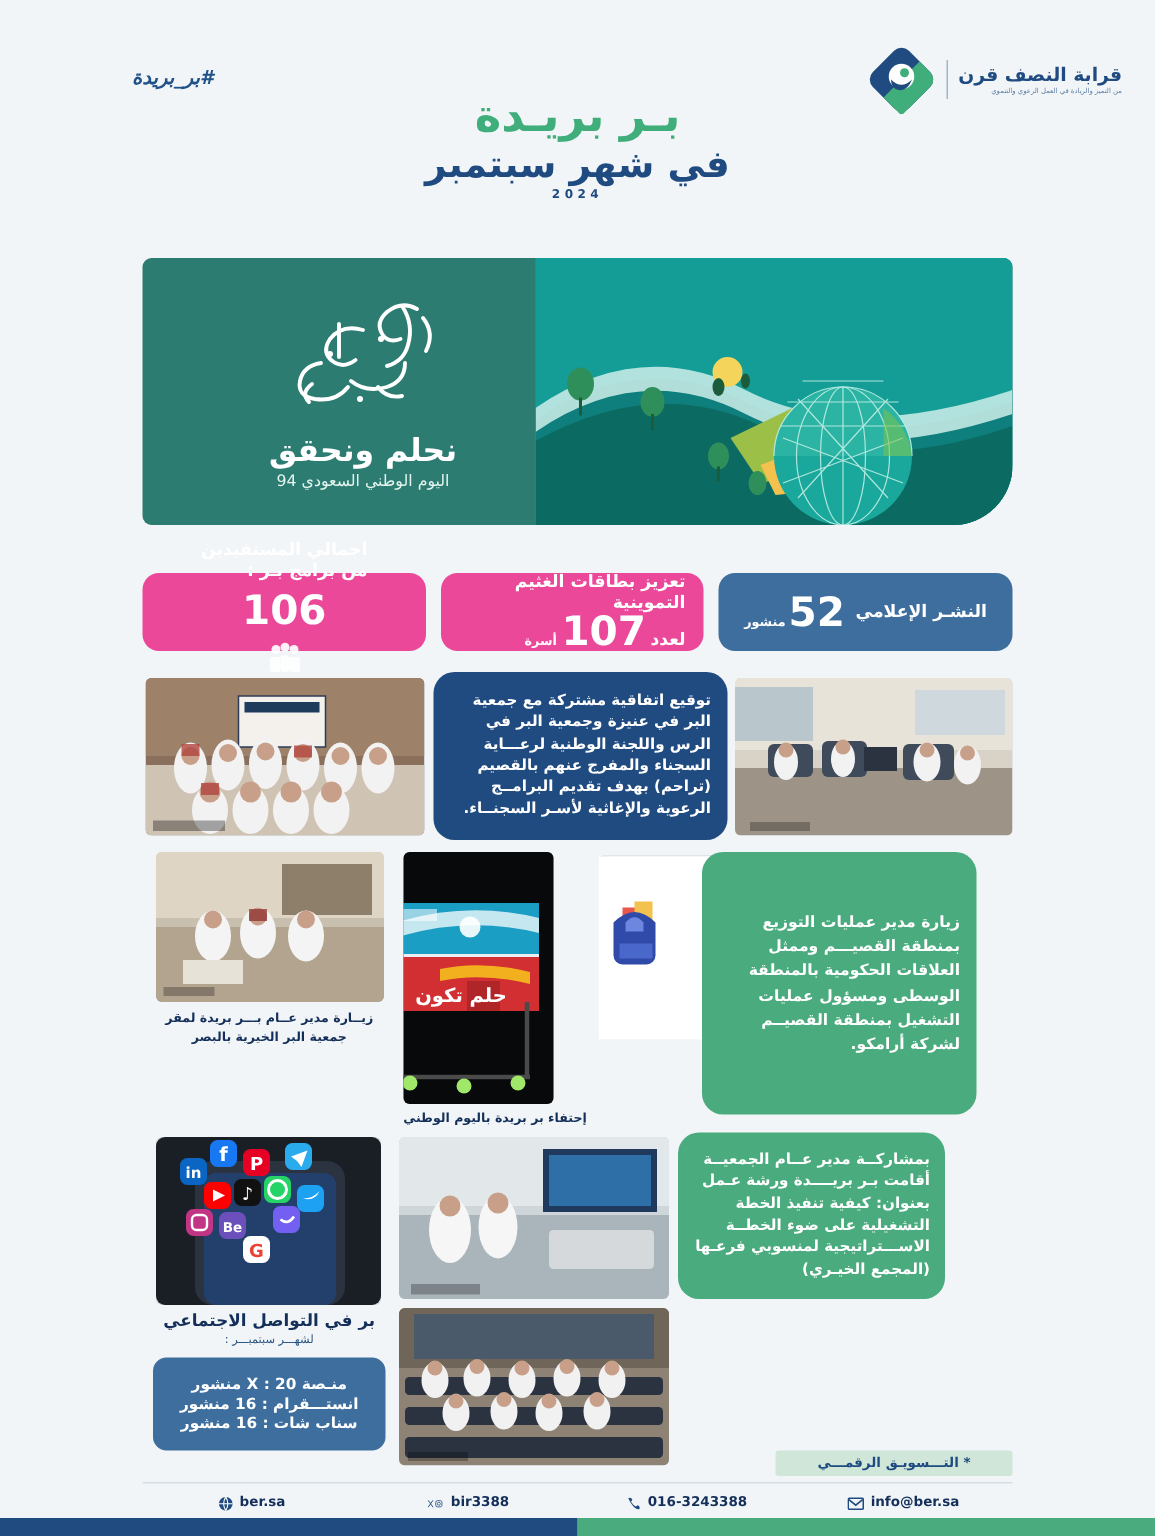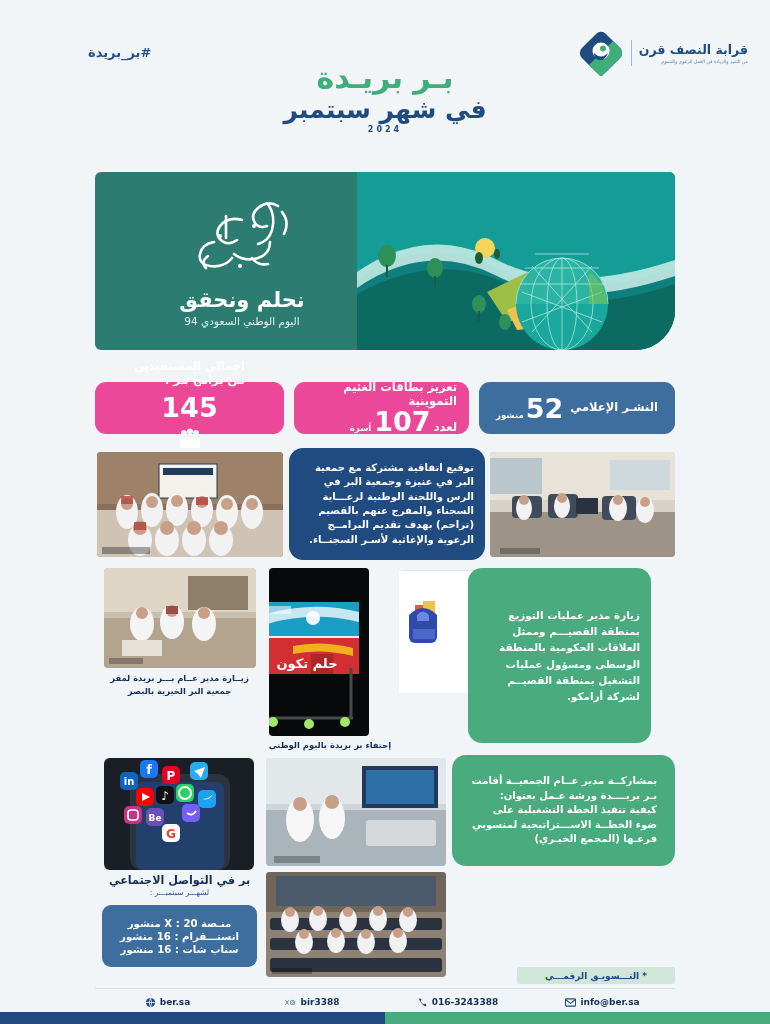--- a/index.html
+++ b/index.html
@@ -9,21 +9,21 @@
     font-family: "DejaVu Sans", "Liberation Sans", sans-serif;
     overflow: hidden;
     position: relative;
   }
   .page { width: 770px; height: 1024px; position: relative; background: #f2f5f7; }
 
   
   .header { position: absolute; top: 0; left: 0; width: 770px; height: 165px; }
   .hashtag {
     position: absolute; top: 45px; left: 88px;
-    font-size: 13px; font-weight: bold; color: #1f5288; direction: rtl;
+    font-size: 13px; font-weight: bold; color: #1f5288; direction: rtl; font-style: italic;
   }
   .title-block { position: absolute; top: 62px; left: 0; width: 770px; text-align: center; }
   .title-main {
     font-size: 30px; font-weight: bold; color: #3fae7a;
     letter-spacing: 2px; line-height: 1.05;
   }
   .title-sub {
     font-size: 25px; font-weight: bold; color: #1f4b80;
     letter-spacing: 1px; line-height: 1.15; margin-top: 2px;
   }
@@ -96,22 +96,22 @@
   .row3-phone { position: absolute; top: 758px; left: 104px; width: 150px; height: 112px; }
   .row3-cap { position: absolute; top: 874px; left: 97px; width: 165px; text-align: center; direction: rtl; }
   .row3-cap-main { font-size: 11.2px; font-weight: bold; color: #14305a; }
   .row3-cap-sub { font-size: 7.6px; color: #2b5682; margin-top: 1px; }
   .social-box { position: absolute; top: 905px; left: 102px; width: 155px; height: 62px;
                 background: #3d6e9e; border-radius: 9px; color: #fff; direction: rtl;
                 display: flex; flex-direction: column; align-items: center; justify-content: center; gap: 2px; }
   .social-line { font-size: 10.2px; font-weight: bold; }
 
   .row3-photo1 { position: absolute; top: 758px; left: 266px; width: 180px; height: 108px; }
-  .row3-green1 { position: absolute; top: 755px; left: 452px; width: 223px; height: 111px;
-                 padding: 6px 18px; font-size: 10.1px; line-height: 1.45; }
+  .row3-green1 { position: absolute; top: 755px; left: 452px; width: 178px; height: 111px;
+                 padding: 6px 10px; font-size: 10.1px; line-height: 1.45; }
   .row3-photo2 { position: absolute; top: 872px; left: 266px; width: 180px; height: 105px; }
   .row3-green2 { position: absolute; top: 870px; left: 452px; width: 223px; height: 107px;
                  padding: 6px 10px; font-size: 10.1px; line-height: 1.45; }
 
   
   .dm-badge { position: absolute; top: 967px; left: 517px; width: 158px; height: 17px;
               background: #cfe6d9; color: #1f4b80; font-size: 9px; font-weight: bold;
               display: flex; align-items: center; justify-content: center; direction: rtl;
               border-radius: 2px; }
   .footer-line { position: absolute; top: 988px; left: 95px; width: 580px; height: 1px; background: #d4dde3; }
@@ -243,21 +243,21 @@
         </div>
       </div>
     </div>
 
     <div class="badge badge-green badge-right">
       <div class="badge-lines">
         <div class="badge-l1">اجمالي المستفيدين</div>
         <div class="badge-l2">من برامج بـر :</div>
       </div>
       <div class="badge-numwrap">
-        <span class="badge-num">145</span>
+        <span class="badge-num">106</span>
       </div>
       <div class="badge-icon">
         <svg viewBox="0 0 26 28" width="26" height="28">
           <g fill="#ffffff">
             <circle cx="7" cy="5" r="3"></circle>
               <circle cx="13" cy="3.5" r="3"></circle>
               <circle cx="19" cy="5" r="3"></circle>
             <rect x="3" y="10" width="7" height="10" rx="1.6"></rect>
             <rect x="10" y="9" width="6" height="11" rx="1.6"></rect>
             <rect x="16" y="10" width="7" height="10" rx="1.6"></rect>

